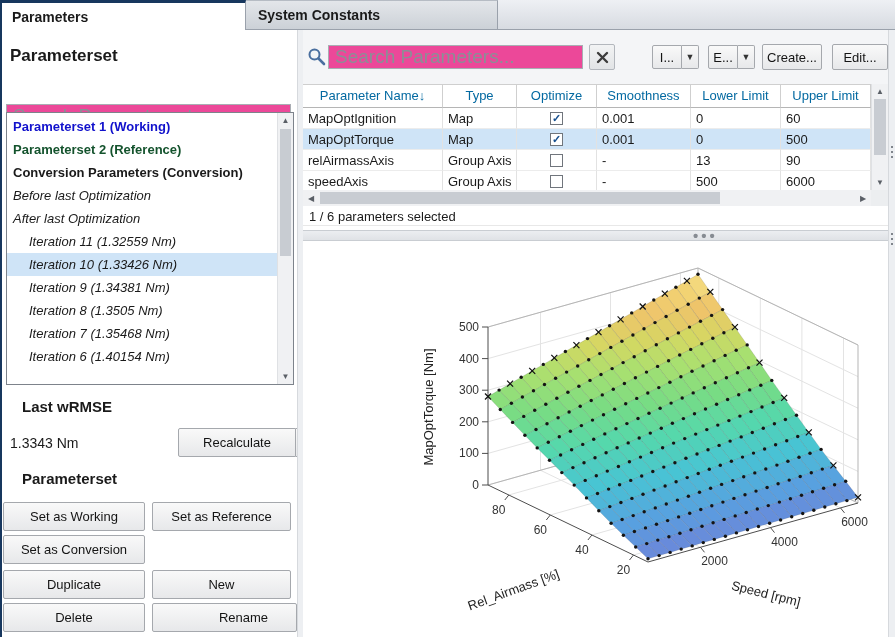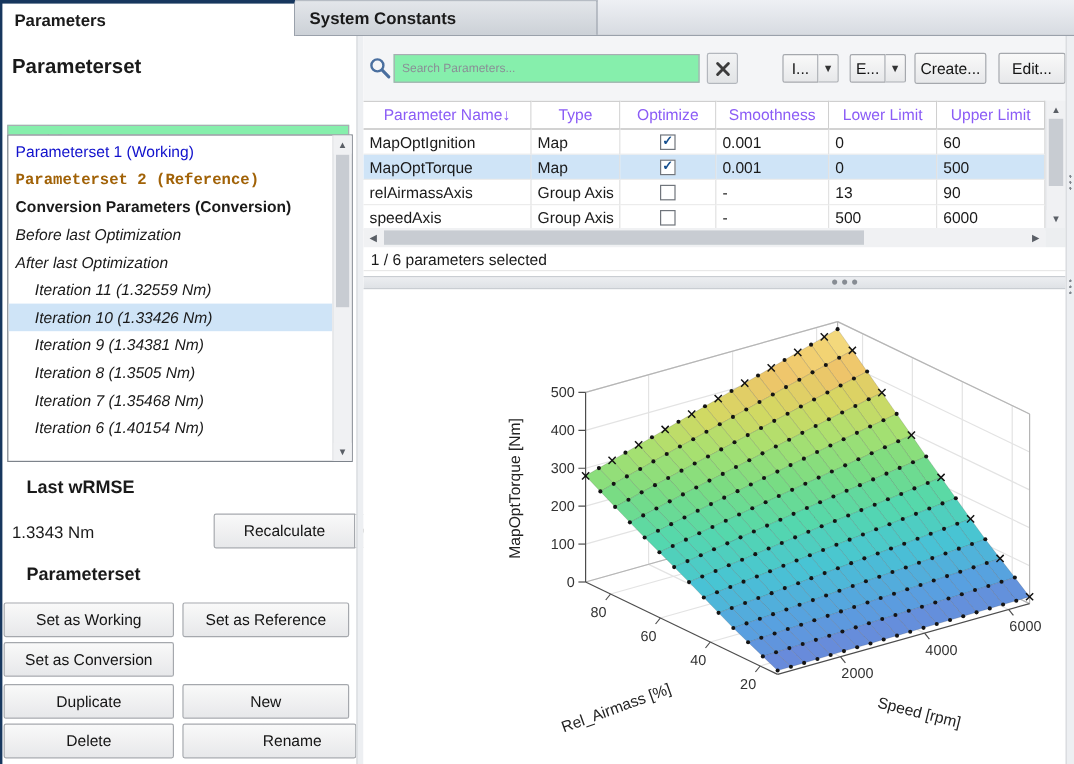--- a/index.html
+++ b/index.html
@@ -14,22 +14,22 @@
   .tab{box-sizing:border-box;display:flex;align-items:center;font-weight:bold;font-size:14px;padding:0 12px;}
   .tab.active{width:246px;background:#fff;border-top:3px solid #17375e;border-right:1px solid #9aa1ab;
               margin-bottom:-1px;}
   .tab.inactive{width:252px;background:linear-gradient(#e3e6ea,#ccd1d7);border-right:1px solid #9aa1ab;border-top:1px solid #b6bcc4;}
   .tabfill{flex:1;}
 
   
   .left{position:absolute;left:2px;top:30px;width:295px;height:607px;background:#fff;}
   .h1{position:absolute;left:8px;top:16px;font-size:17px;font-weight:bold;}
   .h2{position:absolute;left:20px;font-size:15px;font-weight:bold;}
-  .txtin{position:absolute;box-sizing:border-box;border:1px solid #a9adb3;background:#86efac;
-         font-family:"Liberation Sans",sans-serif;font-size:10px;padding:0 6px;outline:none;}
+  .txtin{position:absolute;box-sizing:border-box;border:1px solid #a9adb3;background:#ec4899;
+         font-family:"Liberation Sans",sans-serif;font-size:19px;padding:0 6px;outline:none;}
   .txtin::placeholder{color:#8a8f96;}
   .left .search{left:4px;top:50px;width:285px;height:24px;margin-top:24px;}
   .listbox{position:absolute;left:4px;top:82px;width:288px;height:273px;border:1px solid #7d838b;
            background:#fff;box-sizing:border-box;}
   .ps-items{position:absolute;left:0;top:0;right:16px;bottom:0;overflow:hidden;padding-top:2px;}
   .ps-item{height:23px;line-height:23px;padding-left:6px;font-size:13px;white-space:nowrap;overflow:hidden;}
   .ps-item.indent{padding-left:22px;}
   .ps-item.selected{background:var(--sel,#cfe4f7);}
 
   
@@ -56,21 +56,21 @@
   
   .right{position:absolute;left:303px;top:30px;width:585px;height:607px;background:#fff;}
   .toolstrip{position:absolute;left:0;top:0;width:585px;height:54px;background:#f4f5f7;}
   .right .search{left:25px;top:15px;width:255px;height:24px;}
   .iconbtn{position:absolute;box-sizing:border-box;display:flex;align-items:center;justify-content:center;
            background:linear-gradient(#f2f3f4,#e2e4e6);border:1px solid #b3b7bd;border-radius:2px;}
 
   
   .tbl{position:absolute;left:0;top:54px;width:568px;}
   .tr{display:grid;grid-template-columns:140px 74px 80px 94px 90px 90px;}
-  .th{height:22px;line-height:22px;text-align:center;font-size:13px;color:#8b5cf6;background:#fff;
+  .th{height:22px;line-height:22px;text-align:center;font-size:13px;color:#0369a1;background:#fff;
       border-right:1px solid #cfcfcf;border-bottom:1px solid #b5b5b5;border-top:1px solid #cfcfcf;
       white-space:nowrap;overflow:hidden;}
   .td{height:21px;line-height:21px;font-size:13px;padding-left:5px;border-right:1px solid #e2e2e2;
       border-bottom:1px solid #ececec;white-space:nowrap;overflow:hidden;box-sizing:border-box;}
   .td.center{display:flex;align-items:center;justify-content:center;padding-left:0;}
   .row.selected .td{background:var(--sel,#cfe4f7);}
   .cb{display:inline-block;width:13px;height:13px;box-sizing:border-box;border:1px solid #70757c;background:#fff;
       font-size:11px;line-height:11px;text-align:center;color:#17508f;font-weight:bold;}
   .tbl-vsb{position:absolute;left:568px;top:54px;width:17px;height:106px;background:#f0f1f3;border-left:1px solid #dfe1e4;box-sizing:border-box;}
   .hscroll{position:absolute;left:0;top:160px;width:568px;height:16px;background:#f0f1f3;}
@@ -102,22 +102,22 @@
     <div class="tab active">Parameters</div>
     <div class="tab inactive">System Constants</div>
     <div class="tabfill"></div>
   </div>
 
   <div class="left">
     <div class="h1">Parameterset</div>
     <input class="txtin search" placeholder="Search Parametersets..." style="">
     <div class="listbox">
       <div class="ps-items" id="ps-list">
-          <div class="ps-item" style="font-weight: normal; color: rgb(17, 17, 204);">Parameterset 1 (Working)</div>
-          <div class="ps-item" style="font-weight: bold; color: #a16207; font-family: Liberation Mono, monospace;">Parameterset 2 (Reference)</div>
+          <div class="ps-item" style="font-weight: bold; color: rgb(17, 17, 204);">Parameterset 1 (Working)</div>
+          <div class="ps-item" style="font-weight: bold; color: #14532d;">Parameterset 2 (Reference)</div>
           <div class="ps-item" style="font-weight: bold;">Conversion Parameters (Conversion)</div>
           <div class="ps-item" style="font-style: italic;">Before last Optimization</div>
           <div class="ps-item" style="font-style: italic;">After last Optimization</div>
           <div class="ps-item indent" style="font-style: italic;">Iteration 11 (1.32559 Nm)</div>
           <div class="ps-item selected indent" style="font-style: italic;">Iteration 10 (1.33426 Nm)</div>
           <div class="ps-item indent" style="font-style: italic;">Iteration 9 (1.34381 Nm)</div>
           <div class="ps-item indent" style="font-style: italic;">Iteration 8 (1.3505 Nm)</div>
           <div class="ps-item indent" style="font-style: italic;">Iteration 7 (1.35468 Nm)</div>
           <div class="ps-item indent" style="font-style: italic;">Iteration 6 (1.40154 Nm)</div>
         </div>

